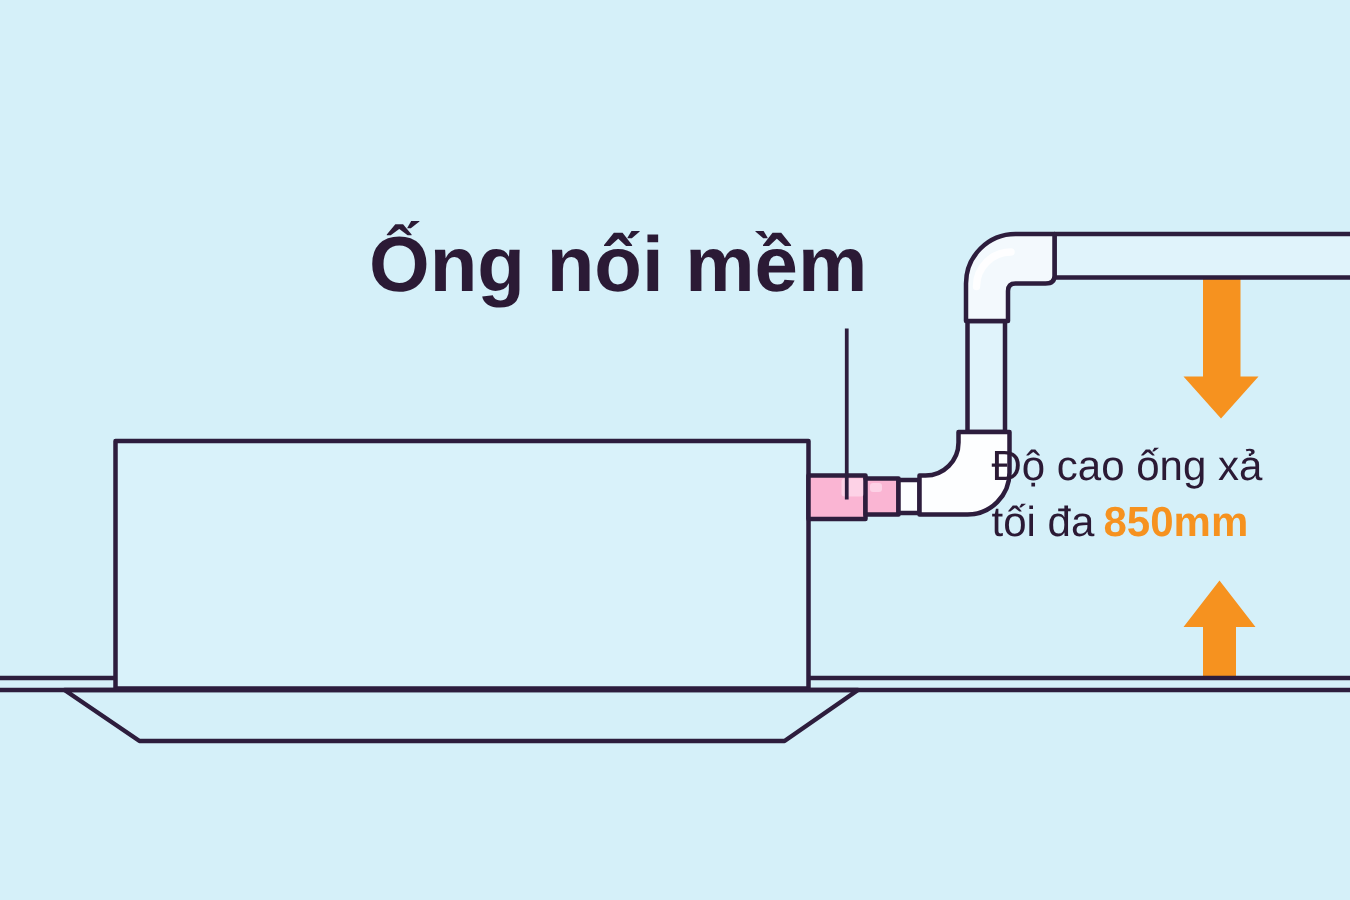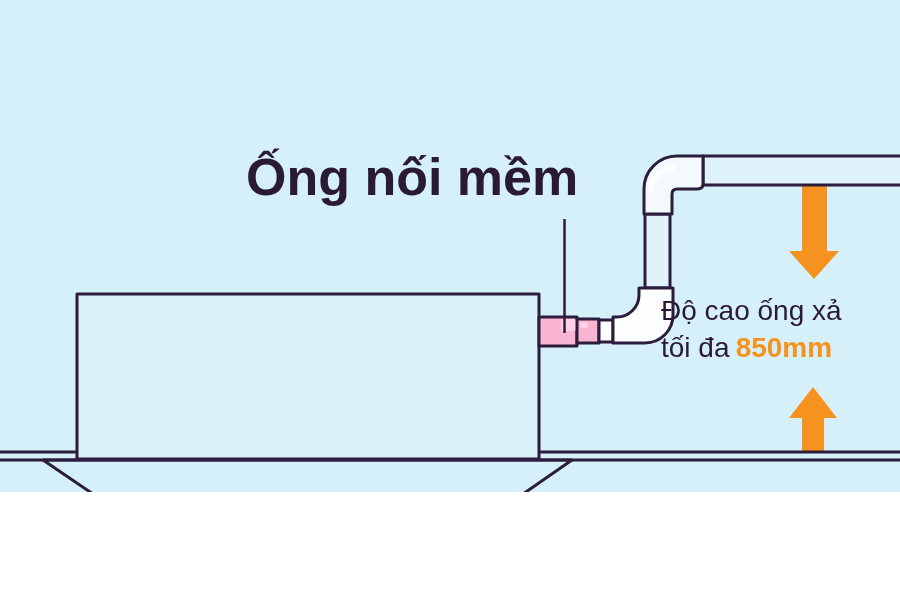--- a/index.html
+++ b/index.html
@@ -3,21 +3,21 @@
 <meta charset="utf-8">
 <style>
   html, body { margin: 0; padding: 0; }
   body {
     width: 900px; height: 600px;
     font-family: "Liberation Sans", sans-serif;
     overflow: hidden;
   }
   .canvas {
     position: relative;
-    width: 900px; height: 492px;
+    width: 900px; height: 600px;
     background: #d5f0f9;
     overflow: hidden;
   }
   .canvas svg { position: absolute; left: 0; top: 0; }
   .title {
     position: absolute;
     left: 246px; top: 150px;
     font-size: 52px;
     font-weight: 700;
     line-height: 1.05;

